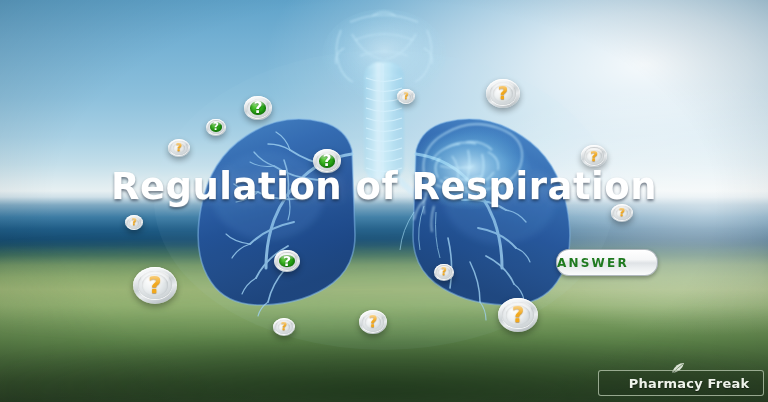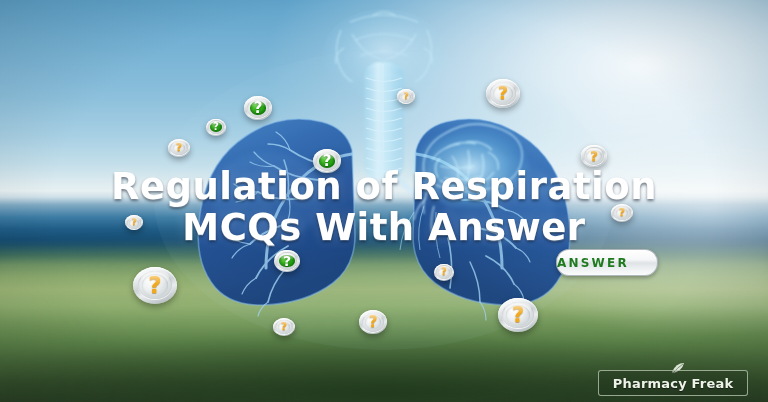--- a/index.html
+++ b/index.html
@@ -115,21 +115,21 @@
     font-family:"DejaVu Sans","Liberation Sans",sans-serif;
   }
 
   
   .watermark{
     position:absolute;left:598px;top:370px;
     width:148px;height:24px;
     border:1px solid rgba(190,205,180,.75);
     border-radius:3px;
     background:rgba(30,48,28,.30);
-    display:flex;align-items:center;justify-content:center;
+    display:flex;align-items:center;justify-content:center;padding-left:16px;
   }
   .watermark .wm-text{
     color:#eef3ea;
     font-size:13px;
     font-weight:bold;
     letter-spacing:.2px;
     font-family:"DejaVu Sans","Liberation Sans",sans-serif;
     text-shadow:0 1px 1px rgba(0,0,0,.5);
   }
   .wm-leaf{
@@ -486,21 +486,20 @@
         <div class="ring2"></div>
         <div class="face">
           <span class="qm" style="font-size: 15px;">?</span>
         </div>
         <div class="gloss"></div>
       </div>
     </div>
 
   <div class="title-wrap">
     <div class="title-line">Regulation of Respiration</div>
-    <div class="title-line">MCQs With Answer</div>
   </div>
 
   <div class="answer-btn">
     <span>ANSWER</span>
   </div>
 
   <svg class="wm-leaf" viewBox="0 0 16 13" aria-hidden="true">
     <path d="M2 10 Q6 1 14 1 Q12 9 3 11 Z" fill="#eef3ea" opacity=".9"></path>
     <path d="M3 11 Q7 6 13 2" stroke="#6f8a66" stroke-width="0.9" fill="none"></path>
   </svg>

